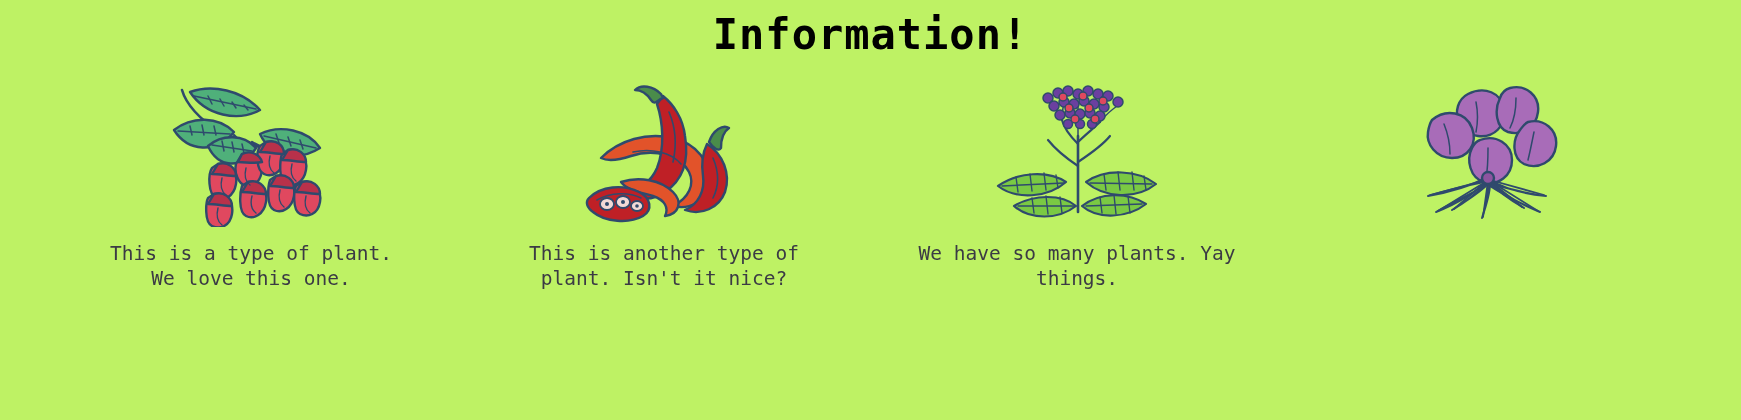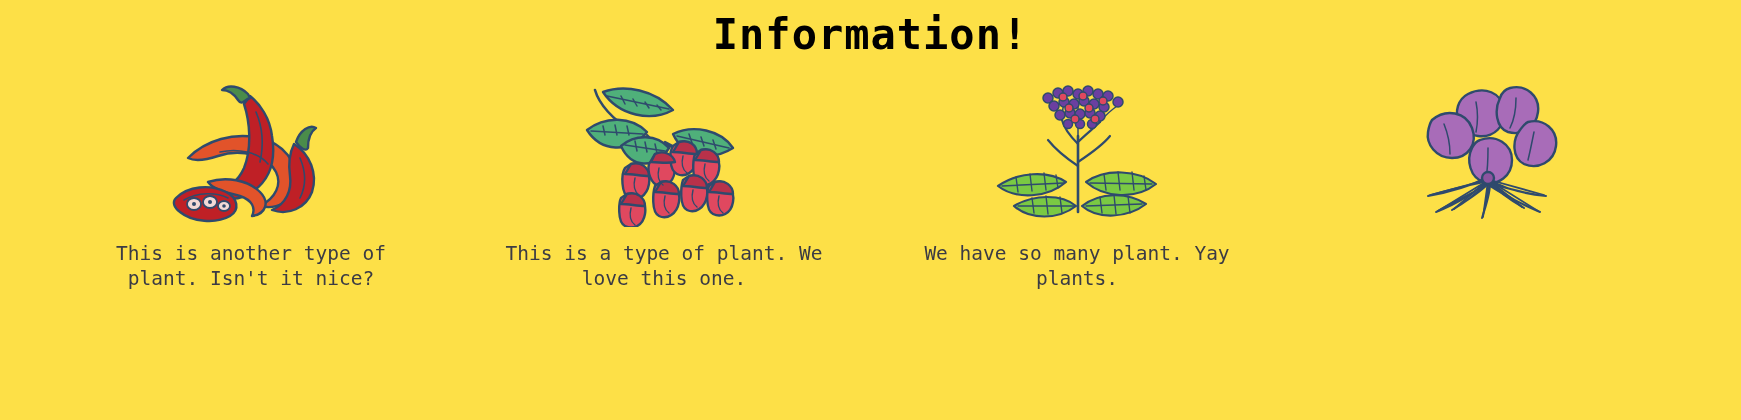--- a/index.html
+++ b/index.html
@@ -10,21 +10,21 @@
   body {
     width: 1741px;
     height: 420px;
     font-family: "DejaVu Sans Mono", "Liberation Mono", monospace;
     overflow: hidden;
   }
   .page {
     width: 1741px;
     height: 420px;
     position: relative;
-    background: #fde047;
+    background: #bef264;
     box-sizing: border-box;
   }
   .page-title {
     text-align: center;
     font-family: "DejaVu Sans Mono", "Liberation Mono", monospace;
     font-weight: bold;
     font-size: 42px;
     letter-spacing: 1px;
     color: #000000;
     margin: 0;
@@ -75,61 +75,20 @@
 <body>
 
 <div class="page">
 
   <h1 class="page-title">Information!</h1>
 
   <div class="cards">
 
     <div class="card">
       <div class="card-figure">
-        <svg width="175" height="145" viewBox="0 0 175 145" xmlns="http://www.w3.org/2000/svg">
-          <g stroke="#2f4a6d" stroke-width="2.4" stroke-linecap="round" stroke-linejoin="round">
-
-            <path d="M24 76 C42 58 70 50 96 56 C120 62 134 80 132 102 C130 120 112 128 96 124 C112 116 118 102 112 90 C104 74 78 66 54 74 C42 78 32 80 24 76 Z" fill="#e2532a"></path>
-
-            <path d="M86 14 C96 22 106 36 108 54 C112 78 106 98 88 110 C74 120 58 118 50 108 C62 108 74 100 80 86 C88 66 86 40 80 22 Z" fill="#bf2026"></path>
-
-            <path d="M84 12 C76 4 64 2 58 8 C64 8 70 12 74 18 C78 24 80 18 86 16 Z" fill="#4a8c4a"></path>
-
-            <path d="M130 62 C146 72 154 92 148 110 C142 126 124 134 108 128 C122 122 128 108 126 94 C124 80 126 70 130 62 Z" fill="#bf2026"></path>
-            <path d="M132 60 C136 48 146 42 152 46 C146 50 144 58 144 66 C142 70 136 66 132 60 Z" fill="#4a8c4a"></path>
-
-            <path d="M44 100 C62 94 84 98 96 110 C106 120 102 132 88 134 C92 126 88 118 76 114 C62 110 50 108 44 100 Z" fill="#e2532a"></path>
-
-            <path d="M12 116 C24 104 46 102 62 110 C74 116 76 128 66 134 C52 142 28 140 16 130 C10 126 8 120 12 116 Z" fill="#bf2026"></path>
-
-            <g fill="#f2d9d6" stroke-width="1.8">
-              <ellipse cx="30" cy="122" rx="7" ry="6"></ellipse>
-              <ellipse cx="46" cy="120" rx="7" ry="6"></ellipse>
-              <ellipse cx="60" cy="124" rx="6" ry="5"></ellipse>
-            </g>
-            <g fill="#2f4a6d" stroke="none">
-              <circle cx="30" cy="122" r="2"></circle>
-              <circle cx="46" cy="120" r="2"></circle>
-              <circle cx="60" cy="124" r="1.8"></circle>
-            </g>
-
-            <g fill="none" stroke-width="1.6">
-              <path d="M92 30 C98 44 100 62 96 80"></path>
-              <path d="M136 76 C142 90 142 104 136 116"></path>
-              <path d="M56 70 C74 66 94 70 104 82"></path>
-              <path d="M20 118 C34 110 52 110 64 116"></path>
-            </g>
-          </g>
-        </svg>
-      </div>
-      <div class="card-caption">This is another type of plant. Isn't it nice?</div>
-    </div>
-
-    <div class="card">
-      <div class="card-figure">
         <svg width="190" height="145" viewBox="0 0 190 145" xmlns="http://www.w3.org/2000/svg">
           <g fill="none" stroke="#2f4a6d" stroke-width="2.4" stroke-linecap="round" stroke-linejoin="round">
 
             <path d="M26 8 C30 22 44 38 62 48 C80 58 104 66 124 70" stroke-width="2.6"></path>
             <path d="M78 53 C88 63 98 73 104 84"></path>
             <path d="M96 60 C106 66 118 70 130 72"></path>
 
             <g fill="#4fb07a">
               <path d="M34 10 C56 2 86 8 104 28 C82 40 50 34 34 10 Z"></path>
               <path d="M18 48 C36 34 62 34 78 50 C60 72 32 70 18 48 Z"></path>
@@ -177,20 +136,61 @@
               <path d="M136 82 C134 90 136 96 140 99"></path>
               <path d="M96 114 C94 122 96 128 100 131"></path>
               <path d="M124 108 C122 116 124 122 128 125"></path>
               <path d="M62 126 C60 134 62 140 66 143"></path>
               <path d="M150 114 C148 122 150 128 154 131"></path>
             </g>
           </g>
         </svg>
       </div>
       <div class="card-caption">This is a type of plant. We love this one.</div>
+    </div>
+
+    <div class="card">
+      <div class="card-figure">
+        <svg width="175" height="145" viewBox="0 0 175 145" xmlns="http://www.w3.org/2000/svg">
+          <g stroke="#2f4a6d" stroke-width="2.4" stroke-linecap="round" stroke-linejoin="round">
+
+            <path d="M24 76 C42 58 70 50 96 56 C120 62 134 80 132 102 C130 120 112 128 96 124 C112 116 118 102 112 90 C104 74 78 66 54 74 C42 78 32 80 24 76 Z" fill="#e2532a"></path>
+
+            <path d="M86 14 C96 22 106 36 108 54 C112 78 106 98 88 110 C74 120 58 118 50 108 C62 108 74 100 80 86 C88 66 86 40 80 22 Z" fill="#bf2026"></path>
+
+            <path d="M84 12 C76 4 64 2 58 8 C64 8 70 12 74 18 C78 24 80 18 86 16 Z" fill="#4a8c4a"></path>
+
+            <path d="M130 62 C146 72 154 92 148 110 C142 126 124 134 108 128 C122 122 128 108 126 94 C124 80 126 70 130 62 Z" fill="#bf2026"></path>
+            <path d="M132 60 C136 48 146 42 152 46 C146 50 144 58 144 66 C142 70 136 66 132 60 Z" fill="#4a8c4a"></path>
+
+            <path d="M44 100 C62 94 84 98 96 110 C106 120 102 132 88 134 C92 126 88 118 76 114 C62 110 50 108 44 100 Z" fill="#e2532a"></path>
+
+            <path d="M12 116 C24 104 46 102 62 110 C74 116 76 128 66 134 C52 142 28 140 16 130 C10 126 8 120 12 116 Z" fill="#bf2026"></path>
+
+            <g fill="#f2d9d6" stroke-width="1.8">
+              <ellipse cx="30" cy="122" rx="7" ry="6"></ellipse>
+              <ellipse cx="46" cy="120" rx="7" ry="6"></ellipse>
+              <ellipse cx="60" cy="124" rx="6" ry="5"></ellipse>
+            </g>
+            <g fill="#2f4a6d" stroke="none">
+              <circle cx="30" cy="122" r="2"></circle>
+              <circle cx="46" cy="120" r="2"></circle>
+              <circle cx="60" cy="124" r="1.8"></circle>
+            </g>
+
+            <g fill="none" stroke-width="1.6">
+              <path d="M92 30 C98 44 100 62 96 80"></path>
+              <path d="M136 76 C142 90 142 104 136 116"></path>
+              <path d="M56 70 C74 66 94 70 104 82"></path>
+              <path d="M20 118 C34 110 52 110 64 116"></path>
+            </g>
+          </g>
+        </svg>
+      </div>
+      <div class="card-caption">This is another type of plant. Isn't it nice?</div>
     </div>
 
     <div class="card">
       <div class="card-figure">
         <svg width="175" height="145" viewBox="0 0 175 145" xmlns="http://www.w3.org/2000/svg">
           <g stroke="#2f4a6d" stroke-width="2.2" stroke-linecap="round" stroke-linejoin="round" fill="none">
 
             <path d="M88 130 C88 104 88 76 88 54" stroke-width="2.6"></path>
             <path d="M88 84 C76 76 66 68 58 58"></path>
             <path d="M88 80 C100 72 112 64 120 54"></path>
@@ -258,21 +258,21 @@
               <circle cx="93" cy="14" r="4"></circle>
               <circle cx="113" cy="19" r="4"></circle>
               <circle cx="79" cy="26" r="4"></circle>
               <circle cx="99" cy="26" r="4"></circle>
               <circle cx="85" cy="37" r="4"></circle>
               <circle cx="105" cy="37" r="4"></circle>
             </g>
           </g>
         </svg>
       </div>
-      <div class="card-caption">We have so many plant. Yay plants.</div>
+      <div class="card-caption">We have so many plants. Yay things.</div>
     </div>
 
     <div class="card">
       <div class="card-figure">
         <svg width="185" height="145" viewBox="0 0 185 145" xmlns="http://www.w3.org/2000/svg">
           <g stroke="#2f4a6d" stroke-width="2.4" stroke-linecap="round" stroke-linejoin="round">
 
             <g fill="#a86cb8">
               <path d="M70 12 C86 4 104 10 106 28 C108 44 96 56 80 54 C64 52 56 36 60 24 C62 18 66 14 70 12 Z"></path>
               <path d="M112 6 C128 2 142 14 140 30 C138 46 124 54 110 50 C98 46 96 28 102 16 C104 10 108 7 112 6 Z"></path>

